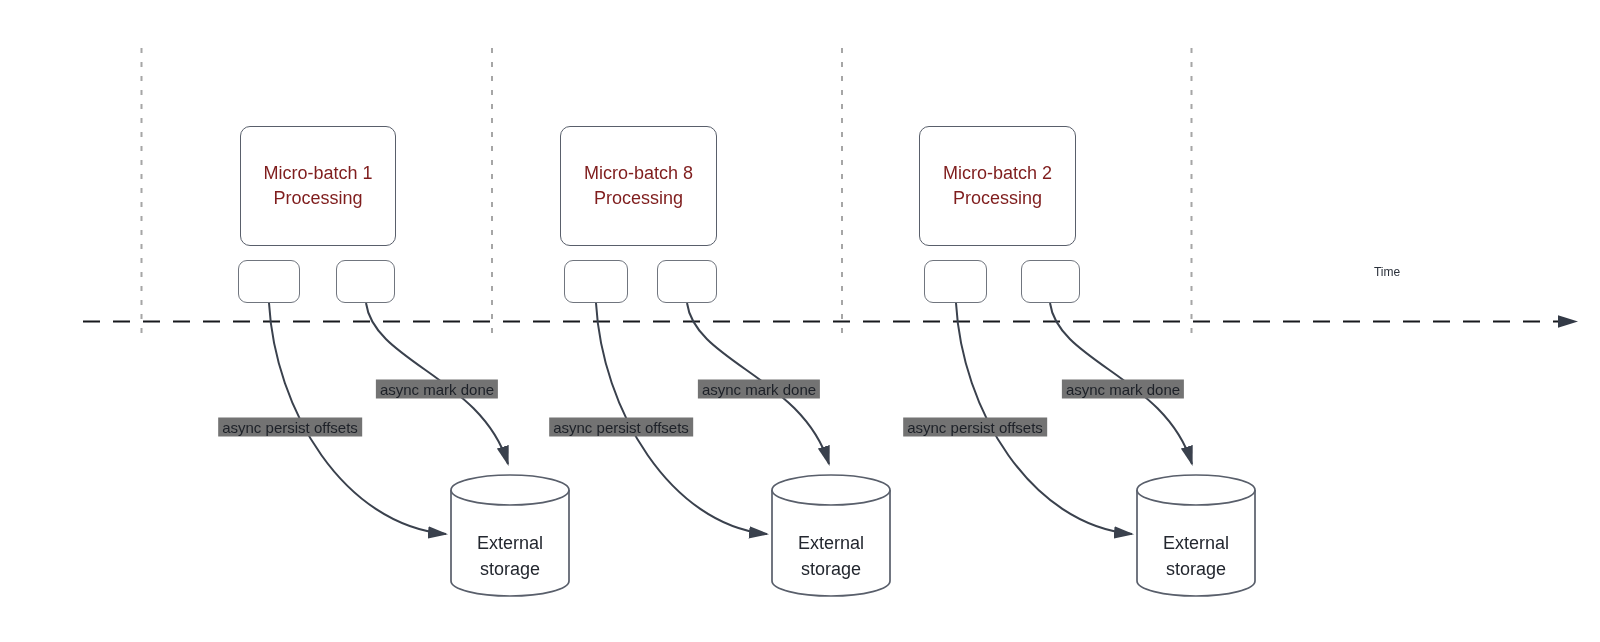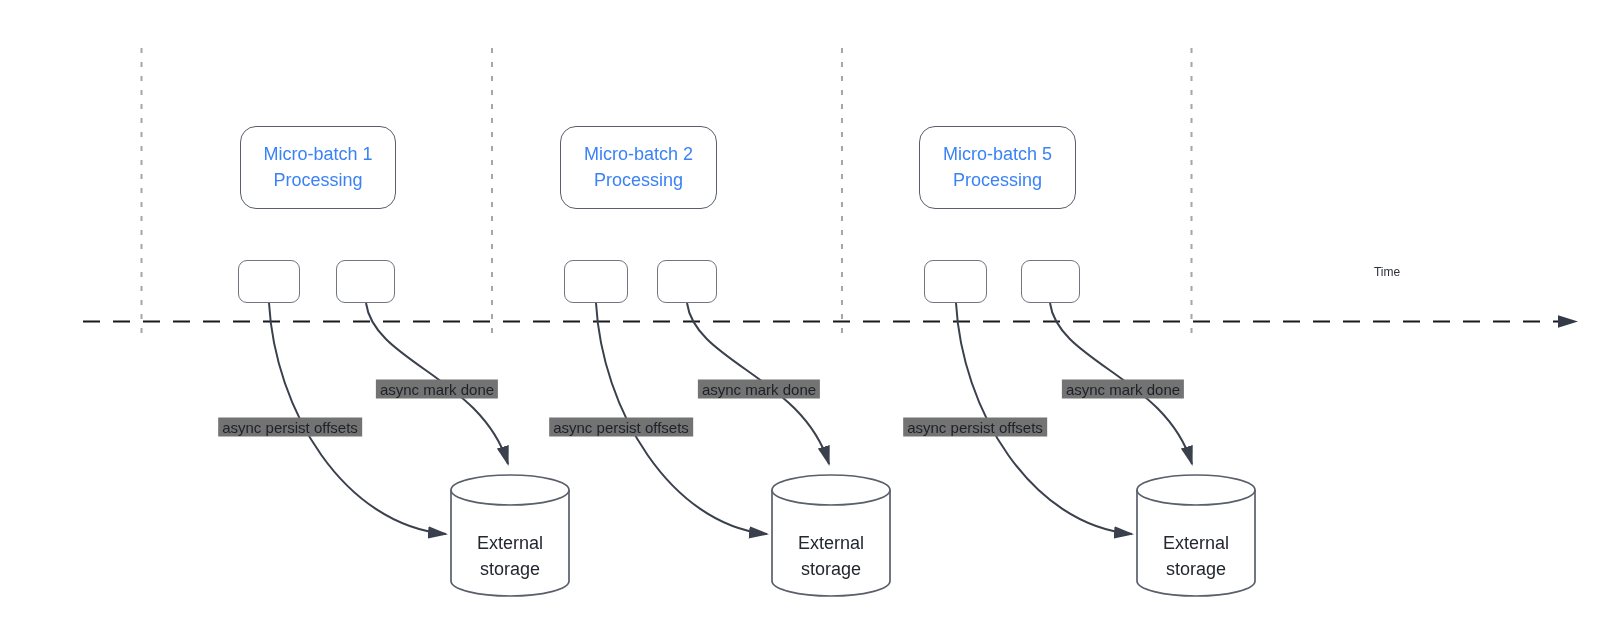--- a/index.html
+++ b/index.html
@@ -15,31 +15,31 @@
   }
 
   .layer-svg {
     position: absolute;
     left: 0; top: 0;
     width: 1600px; height: 642px;
   }
 
   .batch-box {
     position: absolute;
-    width: 156px; height: 83px;
+    width: 156px; height: 120px;
     background: #ffffff;
     border: 1.6px solid #595f6b;
-    border-radius: 16px;
+    border-radius: 10px;
     display: flex;
     align-items: center;
     justify-content: center;
     text-align: center;
     font-size: 18px;
     line-height: 1.4;
-    color: #3b82f6;
+    color: #7f1d1d;
     white-space: pre-line;
     z-index: 3;
   }
 
   .task-box {
     position: absolute;
     width: 62px; height: 43px;
     background: #ffffff;
     border: 1.6px solid #70757e;
     border-radius: 9px;
@@ -121,23 +121,23 @@
     </g>
 
     <g>
       <path d="M1137,490 L1137,581 A59,15 0 0 0 1255,581 L1255,490" fill="#ffffff" stroke="#595f6b" stroke-width="1.7"></path>
       <ellipse cx="1196" cy="490" rx="59" ry="15" fill="#ffffff" stroke="#595f6b" stroke-width="1.7"></ellipse>
     </g>
   </svg>
 
   <div class="batch-box" style="left:240px; top:126px;">Micro-batch 1
 Processing</div>
-  <div class="batch-box" style="left:560px; top:126px; width:157px;">Micro-batch 2
+  <div class="batch-box" style="left:560px; top:126px; width:157px;">Micro-batch 8
 Processing</div>
-  <div class="batch-box" style="left:919px; top:126px; width:157px;">Micro-batch 5
+  <div class="batch-box" style="left:919px; top:126px; width:157px;">Micro-batch 2
 Processing</div>
 
   <div class="task-box" style="left:238px; top:260px;"></div>
   <div class="task-box" style="left:336px; top:260px; width:59px;"></div>
   <div class="task-box" style="left:564px; top:260px; width:64px;"></div>
   <div class="task-box" style="left:657px; top:260px; width:60px;"></div>
   <div class="task-box" style="left:924px; top:260px; width:63px;"></div>
   <div class="task-box" style="left:1021px; top:260px; width:59px;"></div>
 
   <div class="async-label" style="left:290px; top:427px;">async persist offsets</div>

